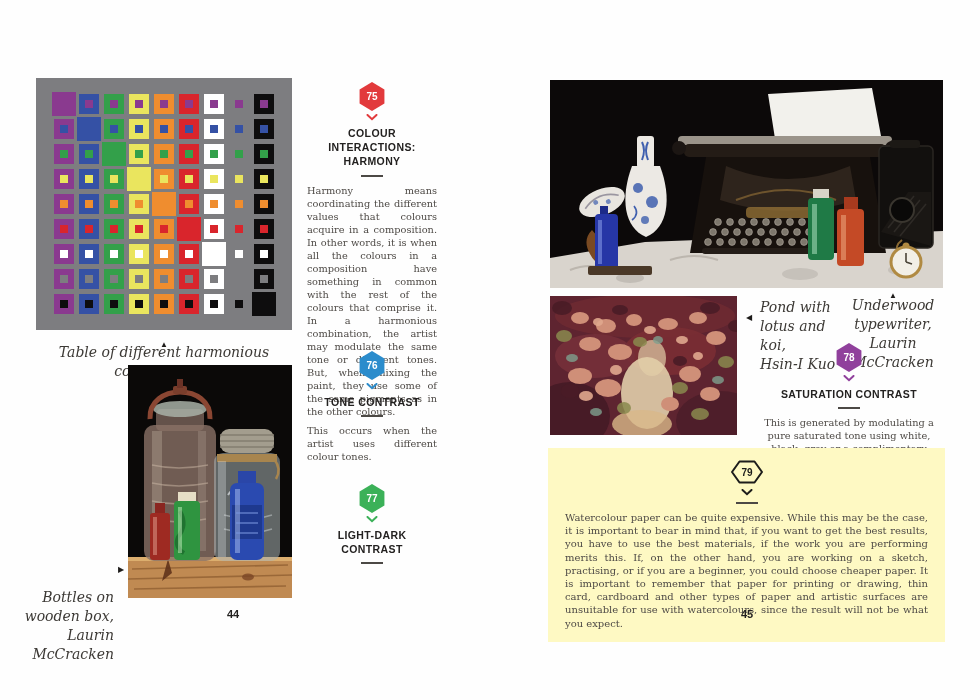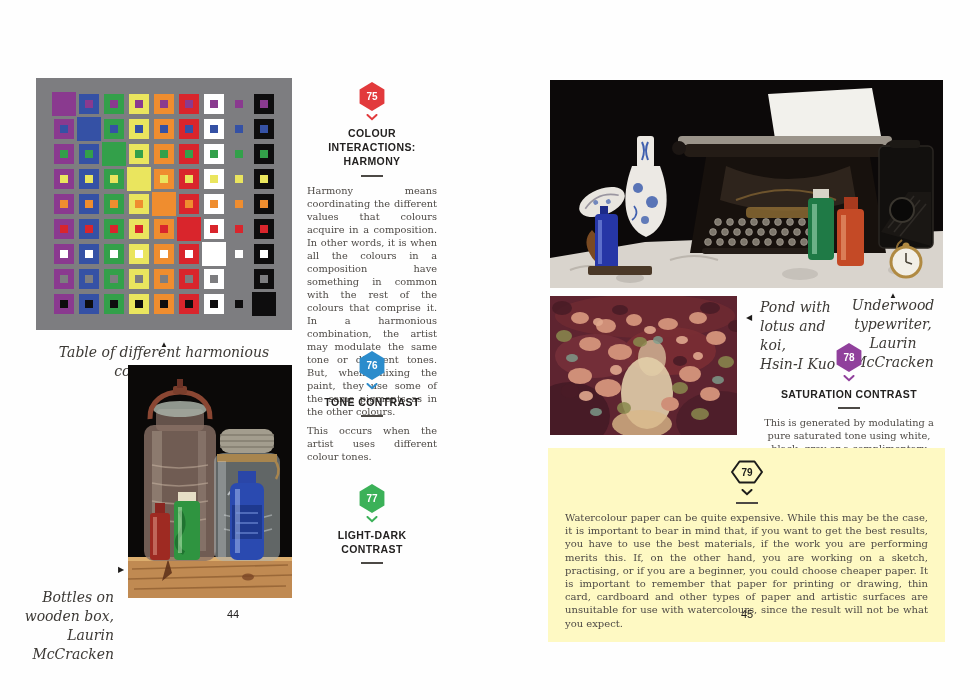--- a/index.html
+++ b/index.html
@@ -29,21 +29,21 @@
          clip-path:polygon(50% 0,96% 26%,96% 74%,50% 100%,4% 74%,4% 26%);
          display:flex;align-items:center;justify-content:center;}
   .badge span{color:#fff;font-weight:bold;font-size:10px;}
   .sec-title{font-weight:bold;font-size:10.5px;letter-spacing:.4px;line-height:1.35;
              color:#232120;margin-top:5px;}
   .rule{width:22px;border-top:2px solid #4c4945;margin:6px auto 7px auto;}
   .sec-body{font-family:"DejaVu Serif",serif;font-size:9.8px;line-height:1.33;
             color:#4e4a46;text-align:justify;}
 
   .col-left{width:130px;}
-  .pagenum{font-weight:normal;font-size:11px;color:#232120;text-align:center;width:100px;}
+  .pagenum{font-weight:bold;font-size:11px;color:#232120;text-align:center;width:100px;}
 
   
   .paper-box{left:548px;top:448px;width:397px;box-sizing:border-box;background:#fef9c3;
              border-radius:0;padding:10px 17px 12px 17px;text-align:center;}
   .paper-box .sec-body{font-size:10px;line-height:1.32;}
 
   .painting{display:block;}
 </style>
 </head>
 <body>

